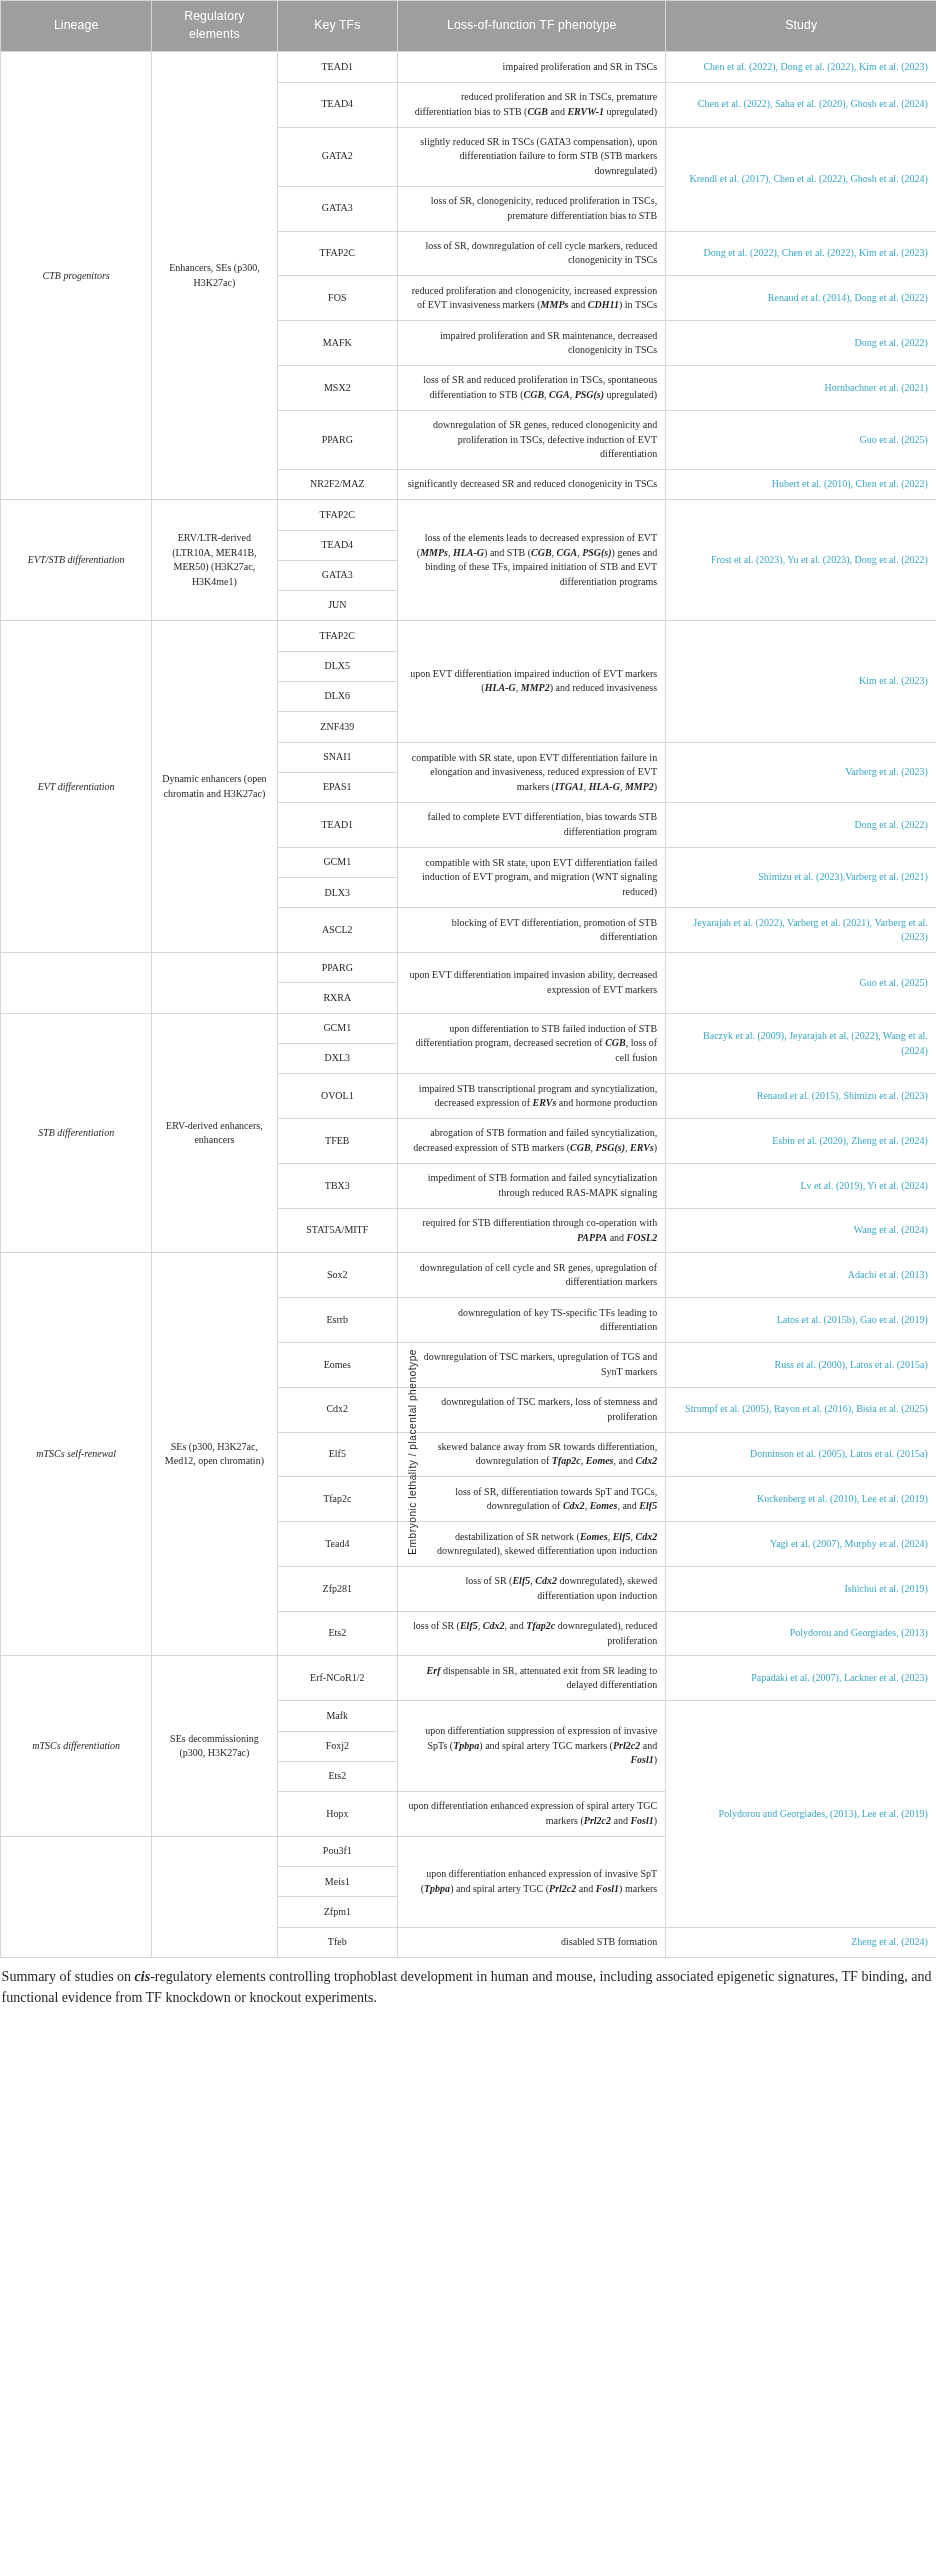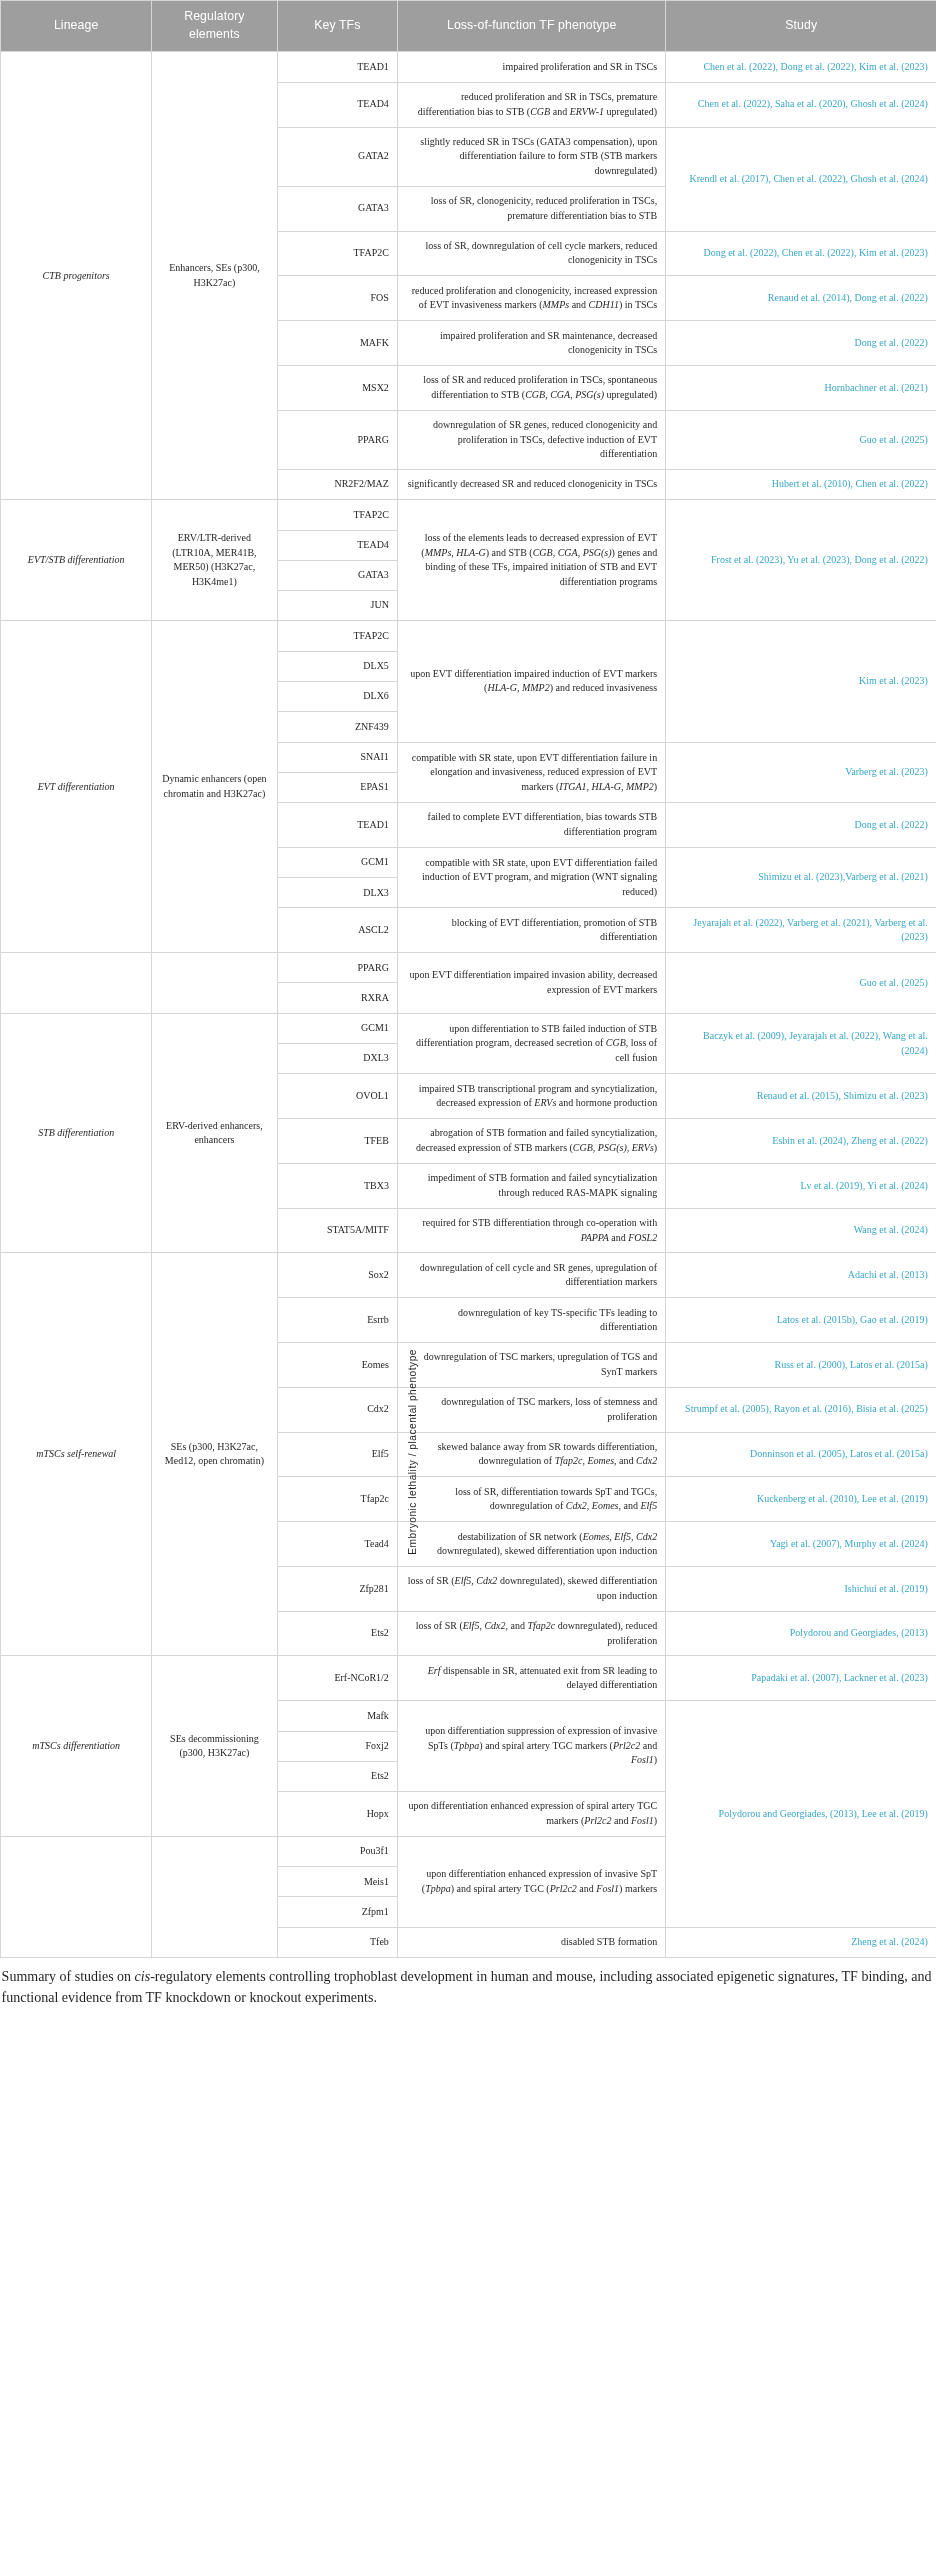--- a/index.html
+++ b/index.html
@@ -42,21 +42,21 @@
   col.c-tf{width:102px;}
   col.c-rot{width:0px;}
   col.c-phen{width:227px;}
   col.c-study{width:229px;}
 
   td.lineage,td.reg{
     text-align:center;
     border-left:0.8px solid #ffffff;
   }
   td.lineage{border-left:none;font-style:italic;}
-  td.tf{text-align:right;}
+  td.tf{text-align:center;}
   td.phen{text-align:right;}
   td.phen.ctr{text-align:right;}
   td.study{
     text-align:right;
     color:#3aa6c6;
   }
   td.rot{
     width:21px;
     padding:1.6px 0.8px;
     text-align:center;
@@ -64,21 +64,21 @@
   }
   .rot-inner{
     writing-mode:vertical-rl;
     transform:rotate(180deg);
     white-space:nowrap;
     font-family:"Liberation Sans", sans-serif;
     font-size:10.2px;
     letter-spacing:0.5px;
     margin:0 auto;
   }
-  i,em{font-style:italic;}
+  i,em{font-style:italic;font-weight:bold;}
   .caption{
     width:937px;
     box-sizing:border-box;
     padding:8.2px 1.6px 11.5px 1.6px;
     font-size:14px;
     line-height:1.5;
     color:#231f20;
   }
   
   tr.sect > td{border-top:0.8px solid #c9c9c9;}
@@ -236,21 +236,21 @@
           <td class="tf">DXL3</td>
         </tr>
         <tr>
           <td class="tf">OVOL1</td>
           <td class="phen" rowspan="1" colspan="2">impaired STB transcriptional program and syncytialization, decreased expression of <i>ERVs</i> and hormone production</td>
           <td class="study" rowspan="1">Renaud et al. (2015), Shimizu et al. (2023)</td>
         </tr>
         <tr>
           <td class="tf">TFEB</td>
           <td class="phen" rowspan="1" colspan="2">abrogation of STB formation and failed syncytialization, decreased expression of STB markers (<i>CGB</i>, <i>PSG(s)</i>, <i>ERVs</i>)</td>
-          <td class="study" rowspan="1">Esbin et al. (2024), Zheng et al. (2022)</td>
+          <td class="study" rowspan="1">Esbin et al. (2020), Zheng et al. (2024)</td>
         </tr>
         <tr>
           <td class="tf">TBX3</td>
           <td class="phen" rowspan="1" colspan="2">impediment of STB formation and failed syncytialization through reduced RAS-MAPK signaling</td>
           <td class="study" rowspan="1">Lv et al. (2019), Yi et al. (2024)</td>
         </tr>
         <tr>
           <td class="tf">STAT5A/MITF</td>
           <td class="phen" rowspan="1" colspan="2">required for STB differentiation through co-operation with <i>PAPPA</i> and <i>FOSL2</i></td>
           <td class="study" rowspan="1">Wang et al. (2024)</td>

